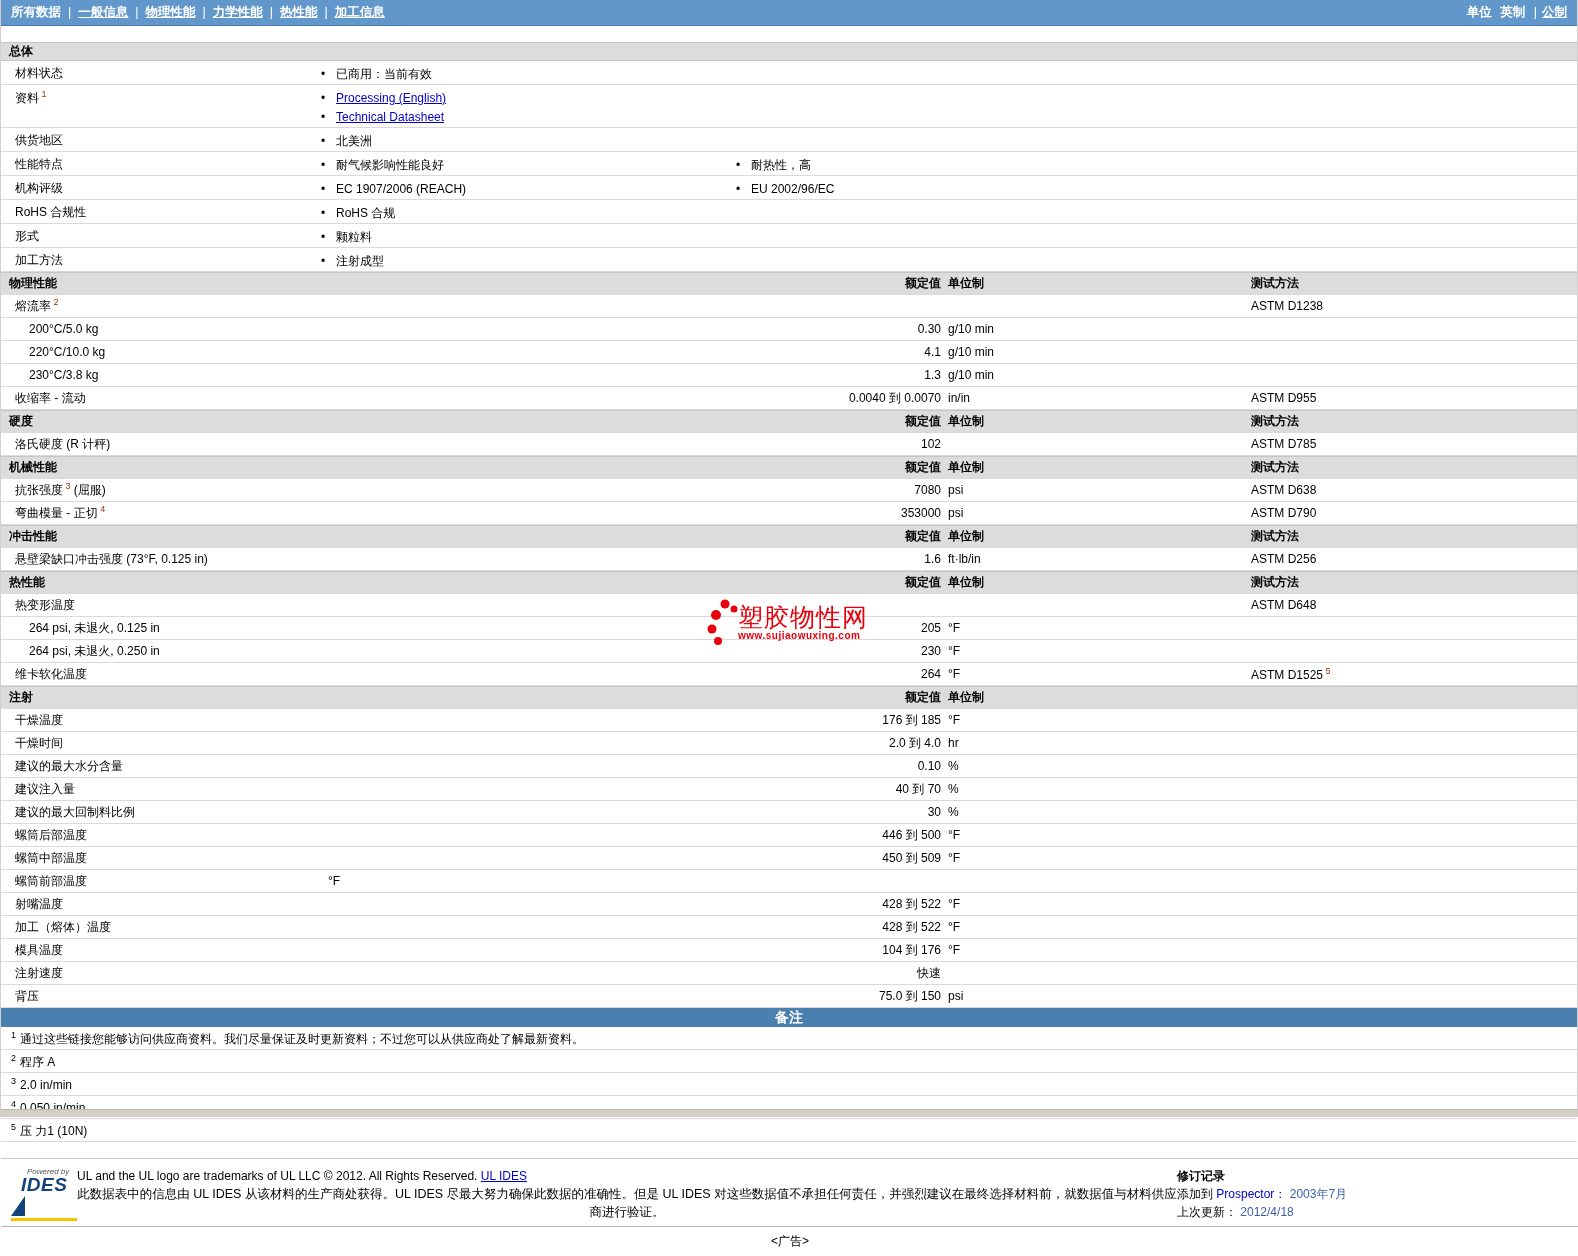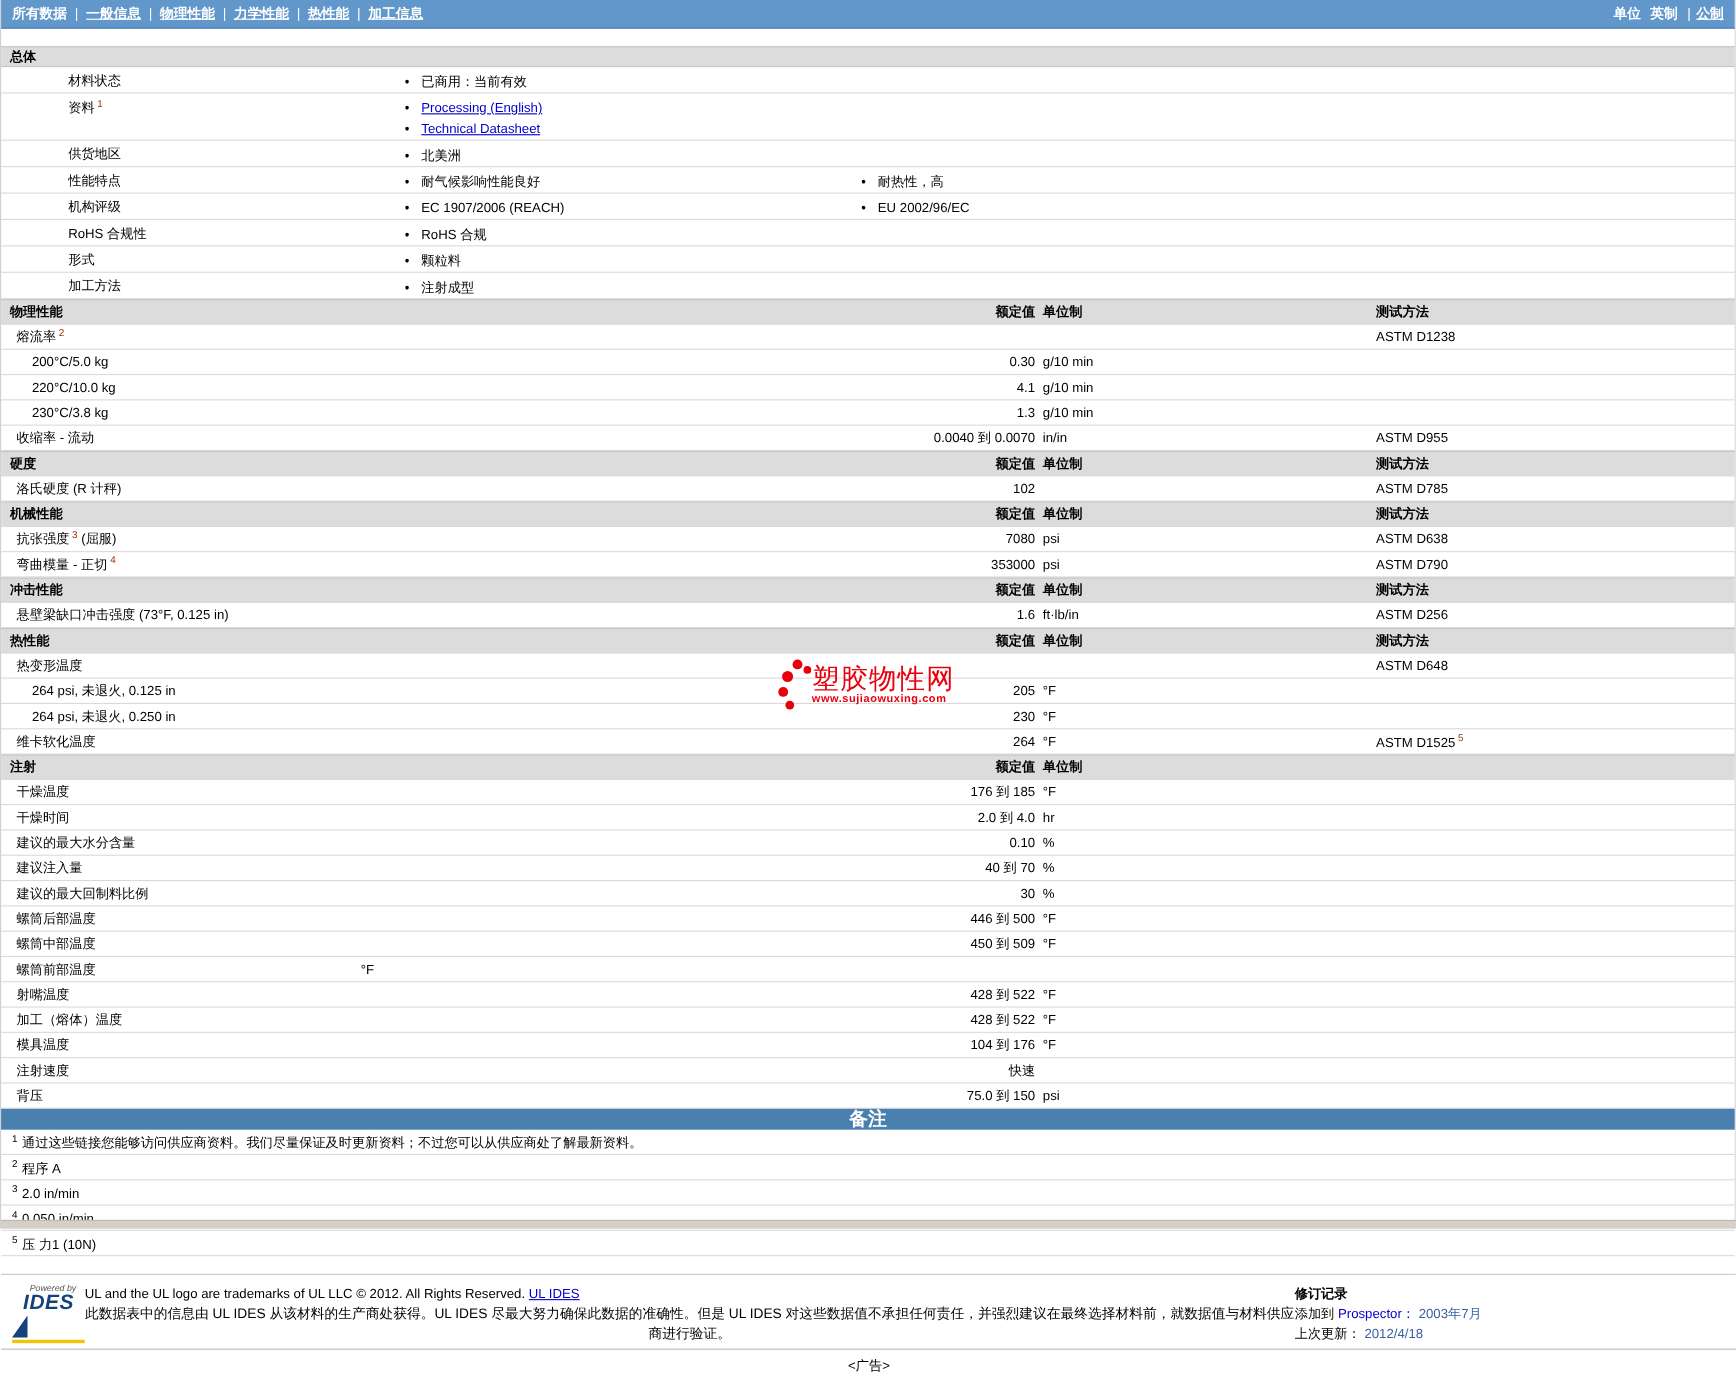--- a/index.html
+++ b/index.html
@@ -27,21 +27,21 @@
 
   .gap{ height:16px; }
 
   
   .sec-head{
     background:#DCDCDC; border-top:1px solid #c6c6c6; border-bottom:1px solid #c6c6c6;
     font-weight:bold; min-height:19px; display:flex; align-items:center;
   }
 
   
-  .gen-row{ display:flex; border-bottom:1px solid #dadada; min-height:23px;padding-left:47px; }
+  .gen-row{ display:flex; border-bottom:1px solid #dadada; min-height:23px; }
   .g-label{ flex:0 0 320px; padding:4px 0 0 14px; }
   .g-col1 { flex:0 0 415px; padding-top:4px; }
   .g-col2 { flex:1; padding-top:4px; }
   .bullet-item{ display:flex; line-height:19px; }
   .bullet-item .bullet{ width:15px; text-align:left; }
   .bullet-item a{ color:#0000CC; text-decoration:underline; cursor:pointer; }
 
   
   .prop-row{ display:flex; align-items:center; min-height:23px; border-bottom:1px solid #dadada; }
   .c-label{ flex:0 0 320px; padding-left:14px; }
@@ -49,21 +49,21 @@
   .c-val{ flex:0 0 620px; text-align:right; }
   .c-unit{ flex:0 0 310px; padding-left:7px; }
   .c-test{ flex:1; }
   .sec-head .c-label{ padding-left:8px; }
   sup.fn{ color:#993300; font-size:9px; }
   sup.fn2{ color:#000; font-size:9px; }
 
   
   .notes-bar{
     height:19px; background:#4A80B0; color:#fff; font-weight:bold;
-    text-align:center; line-height:19px; font-size:17px;
+    text-align:center; line-height:19px; font-size:14px;
   }
   .note-row{ border-bottom:1px solid #dadada; min-height:23px; padding:3px 0 0 10px; }
   .note-row .txt{ margin-left:4px; }
 
   
   .watermark{
     position:absolute; left:703px; top:598px; width:175px;
     color:#E8000D; pointer-events:none;
   }
   .wm-inner{ display:flex; align-items:center; }

